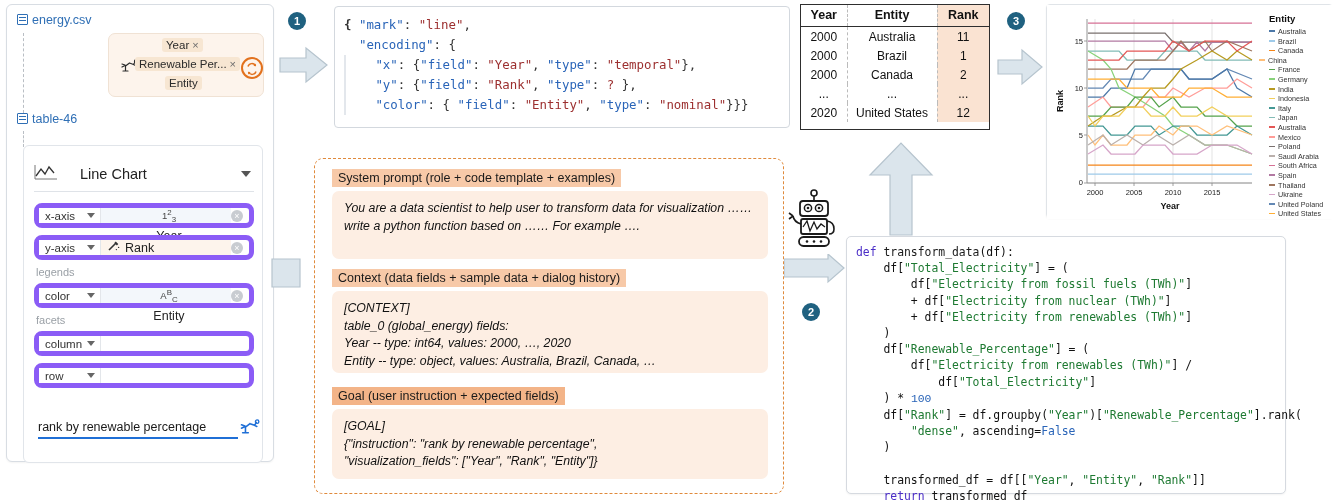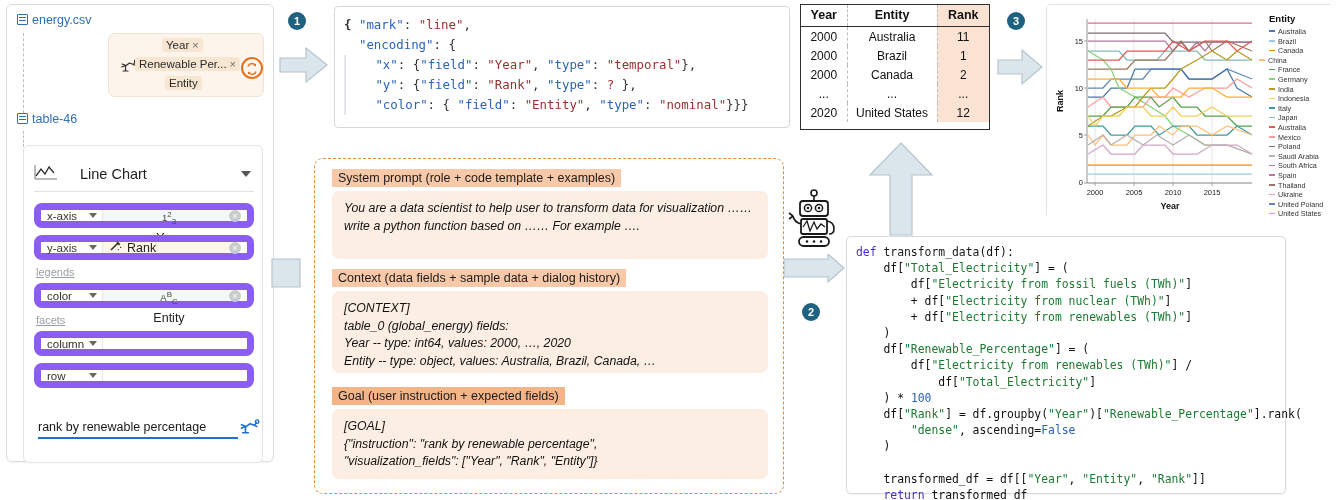--- a/index.html
+++ b/index.html
@@ -62,21 +62,21 @@
     display:flex; align-items:center;
   }
   #chart-type-row .lbl { font-size:14.5px; color:#222; margin-left:22px; }
   .caret-dn {
     width:0;height:0;border-left:5px solid transparent;border-right:5px solid transparent;
     border-top:6px solid #555; margin-left:auto; margin-right:3px;
   }
   .enc-row {
     position:absolute; left:10px; width:220px; height:25px;
     display:flex; align-items:center;
-    border:7px solid #8b5cf6; border-radius:8px; background:#fff;
+    border:5px solid #8b5cf6; border-radius:8px; background:#fff;
   }
   .enc-sel {
     width:62px; height:100%; display:flex; align-items:center;
     font-size:11.5px; color:#333; padding-left:6px;
     border-right:1px solid #e3e6ea; background:#fff; flex:0 0 62px;
   }
   .enc-sel .cd {
     width:0;height:0;border-left:4px solid transparent;border-right:4px solid transparent;
     border-top:5px solid #666; margin-left:auto; margin-right:5px;
   }
@@ -84,21 +84,21 @@
     flex:1; height:100%; display:flex; align-items:center; gap:5px;
     font-size:12.5px; color:#222; padding-left:6px;
   }
   .enc-val .ficon { font-size:9.5px; color:#444; }
   .enc-clear {
     width:12px;height:12px;border-radius:50%;background:#c8ccd1;color:#fff;
     font-size:9px;line-height:12px;text-align:center;margin-right:6px;
   }
   .enc-blue { background:#f3f7fb;flex-direction:column; }
   .enc-peach { background:#fdf4ec; }
-  .group-lbl { position:absolute; left:12px; font-size:11px; color:#9aa0a6;text-decoration:underline; }
+  .group-lbl { position:absolute; left:12px; font-size:11px; color:#9aa0a6; }
 
   #nl-input {
     position:absolute; left:14px; top:274px; width:200px;
     font-size:12.5px; color:#1a1a1a;
     border-bottom:2px solid #1f6fd6; padding-bottom:3px;
   }
   #nl-robot { position:absolute; left:216px; top:272px; font-size:15px; color:#1f6fd6; }
 
   
   .badge {
@@ -171,21 +171,21 @@
     left:846px; top:236px; width:440px; height:258px;
     border:1px solid #d6dae0; border-radius:5px; background:#fff;
     padding:7px 9px;
     font-family:"DejaVu Sans Mono", monospace; font-size:11.4px; line-height:16.2px;
     white-space:pre; color:#111;
     box-shadow:0 1px 2px rgba(0,0,0,.05);
   }
   .kw { color:#4b2ec7; }
   .st { color:#1e7a32; }
   .nm { color:#1a1a1a; }
-  .num { color:#2964b8; }
+  .num { color:#2964b8;font-family:Liberation Mono, monospace; }
   .bl { color:#2964b8; }
 </style>
 </head>
 <body>
 
 <div class="abs" id="left-panel">
 
   <div class="table-node" style="left:10px; top:8px;">
     <span class="node-icon"></span><span>energy.csv</span>
   </div>

